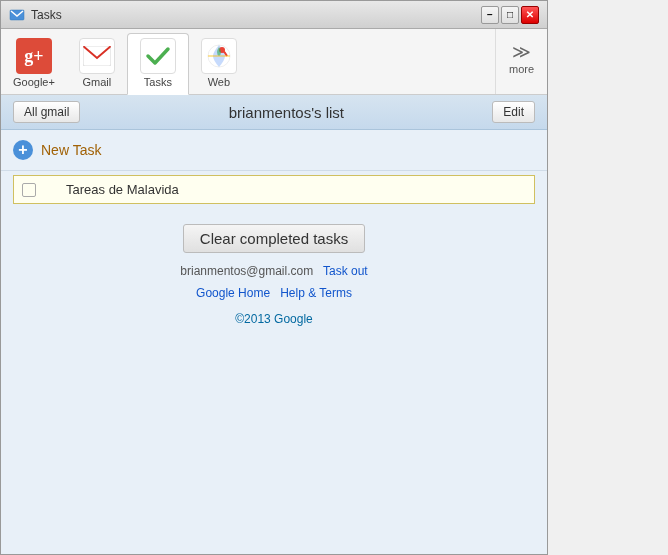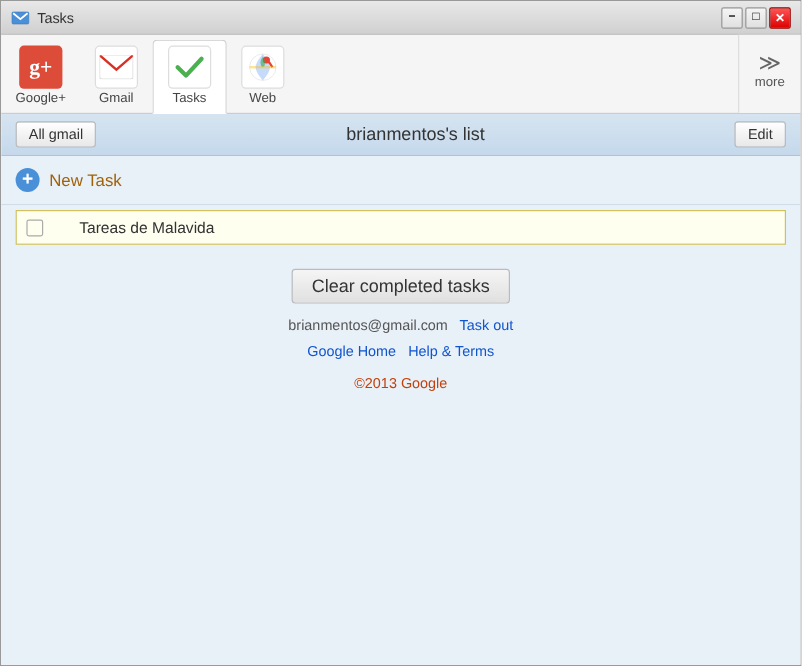--- a/index.html
+++ b/index.html
@@ -7,21 +7,21 @@
       font-family: Arial, sans-serif;
       font-size: 13px;
       background: #f0f0f0;
       width: 668px;
       height: 555px;
       overflow: hidden;
     }
 
     
     .window {
-      width: 668px;
+      width: 548px;
       height: 555px;
       border: 1px solid #999;
       background: #fff;
       display: flex;
       flex-direction: column;
     }
 
     .title-bar {
       background: linear-gradient(to bottom, #e8e8e8, #d0d0d0);
       border-bottom: 1px solid #aaa;
@@ -345,21 +345,21 @@
     }
 
     .footer-links a {
       color: #1155cc;
       text-decoration: none;
       cursor: pointer;
     }
 
     .copyright {
       font-size: 12px;
-      color: #c2410c;
+      color: #0369a1;
     }
 
     
     .gmail-svg { width: 28px; height: 20px; }
   </style>
 </head>
 <body>
 
 <div class="window">
 

